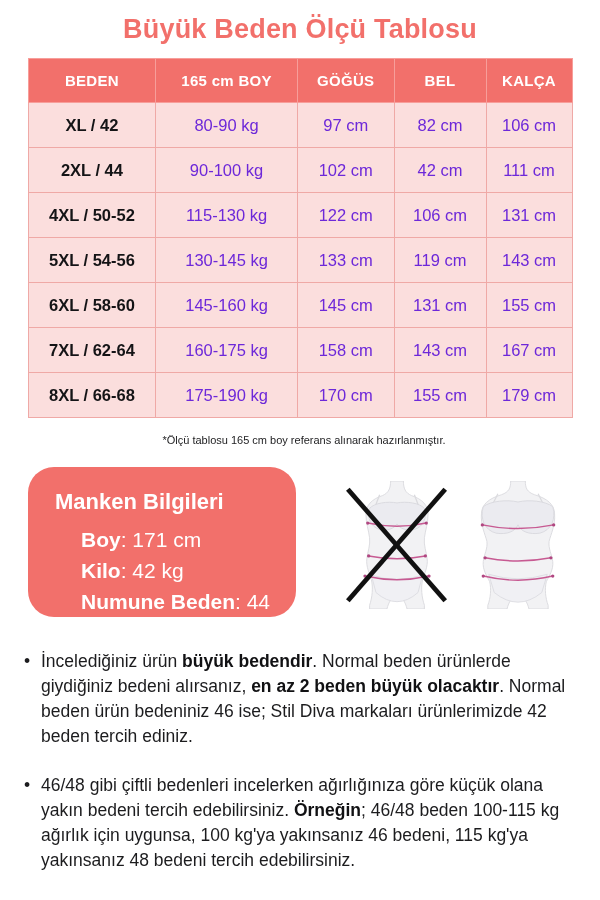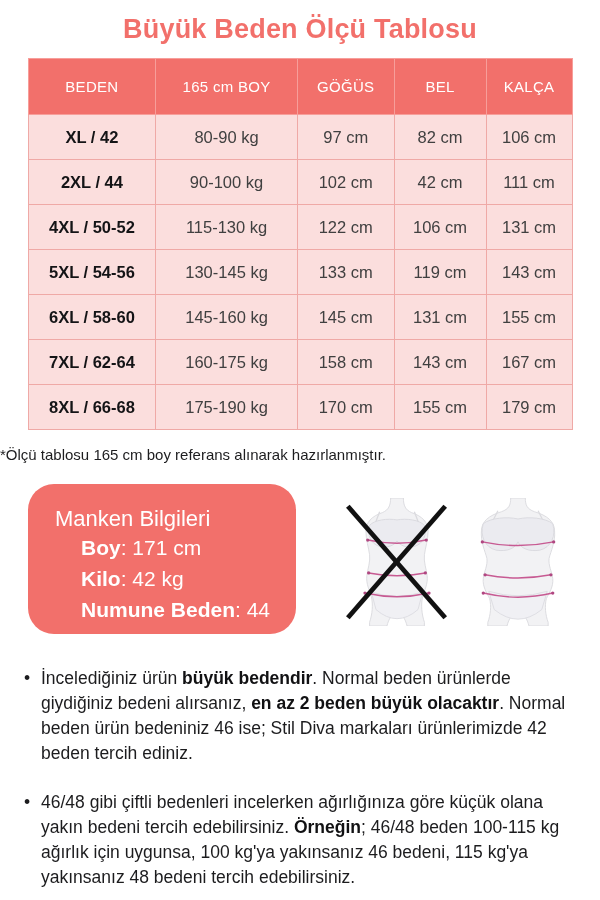--- a/index.html
+++ b/index.html
@@ -32,59 +32,61 @@
   }
   .size-table col.c0 { width: 23.5%; }
   .size-table col.c1 { width: 26%; }
   .size-table col.c2 { width: 17.8%; }
   .size-table col.c3 { width: 16.9%; }
   .size-table col.c4 { width: 15.8%; }
   .size-table th {
     background: #f2706b;
     color: #ffffff;
     font-size: 15px;
-    font-weight: 400;
-    height: 56px;
+    font-weight: 700;
+    height: 44px;
     border: 1px solid #f79e9a;
     letter-spacing: 0.3px;
   }
   .size-table td {
     background: #fbdedd;
     height: 45px;
     font-size: 16.5px;
-    color: #404040;
+    color: #6d28d9;
     border: 1px solid #efa9a6;
   }
   .size-table td.size-col { font-weight: 700; color: #141416; }
 
   .footnote {
     margin-top: 16px;
-    text-align: left;
-    font-size: 15px;
+    text-align: center;
+    font-size: 11px;
     color: #1d1d1f;
+    margin-left: 8px;
   }
 
   
   .info-row {
     display: flex;
     align-items: center;
     justify-content: space-between;
     margin: 21px 26px 0 28px;
   }
   .model-box {
     width: 268px;
     height: 150px;
     background: #f2706b;
     border-radius: 26px;
     padding: 22px 10px 18px 27px;
     color: #ffffff;
   }
   .model-title {
     font-size: 22px;
-    font-weight: 400;
+    font-weight: 700;
+    margin-bottom: 9px;
   }
   .model-line {
     font-size: 21px;
     line-height: 1.48;
     margin-left: 26px;
   }
   .model-line b { font-weight: 700; }
 
   .figures {
     display: flex;

